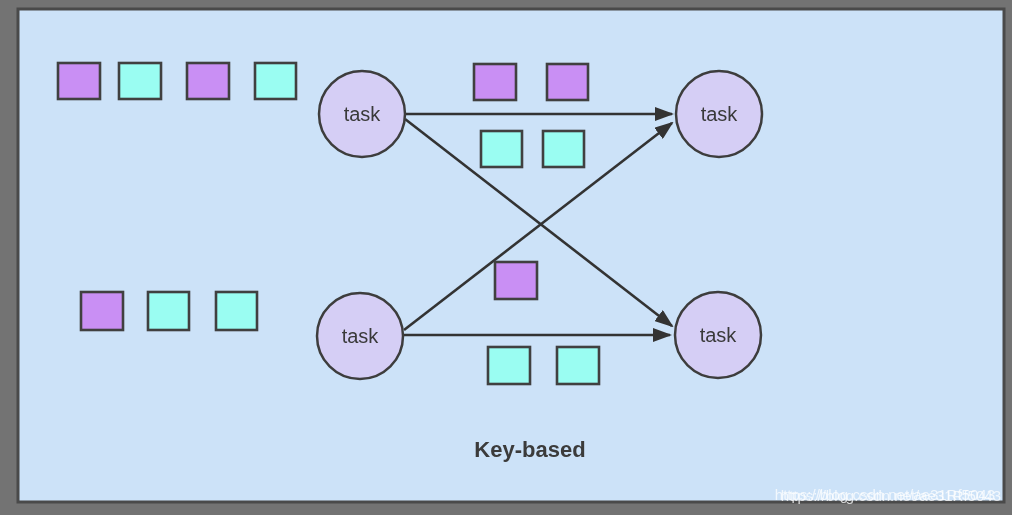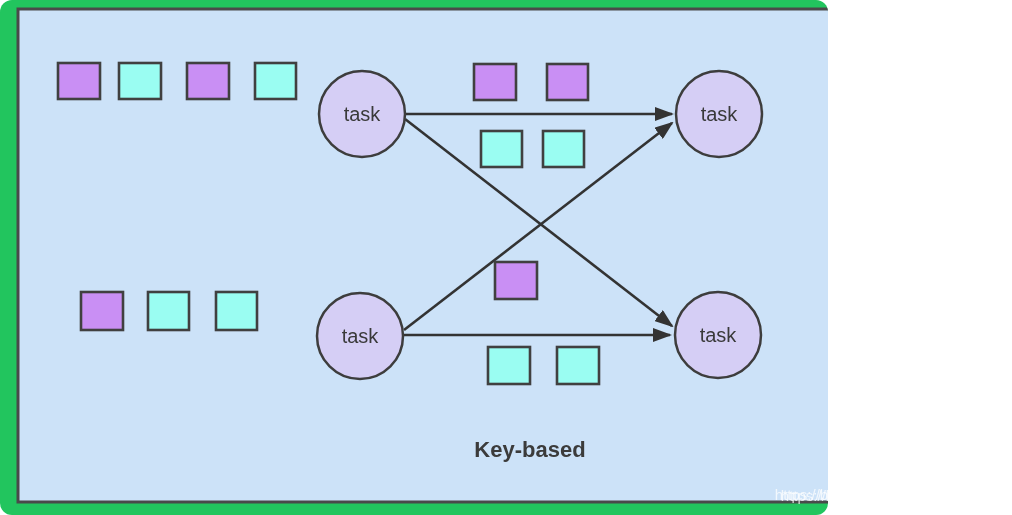--- a/index.html
+++ b/index.html
@@ -3,25 +3,24 @@
 <meta charset="utf-8">
 <style>
   html, body {
     margin: 0;
     padding: 0;
     background: #ffffff;
     font-family: "Liberation Sans", sans-serif;
   }
   .stage {
     position: relative;
-    width: 828px;
+    width: 1012px;
     height: 515px;
-    background: #22c55e;
+    background: #737373;
     overflow: hidden;
-    border-radius: 12px;
   }
   svg { display: block; }
   .panel {
     stroke: #4a4a4a;
     stroke-width: 3;
   }
   .node {
     stroke: #3d3d3d;
     stroke-width: 2.5;
   }

